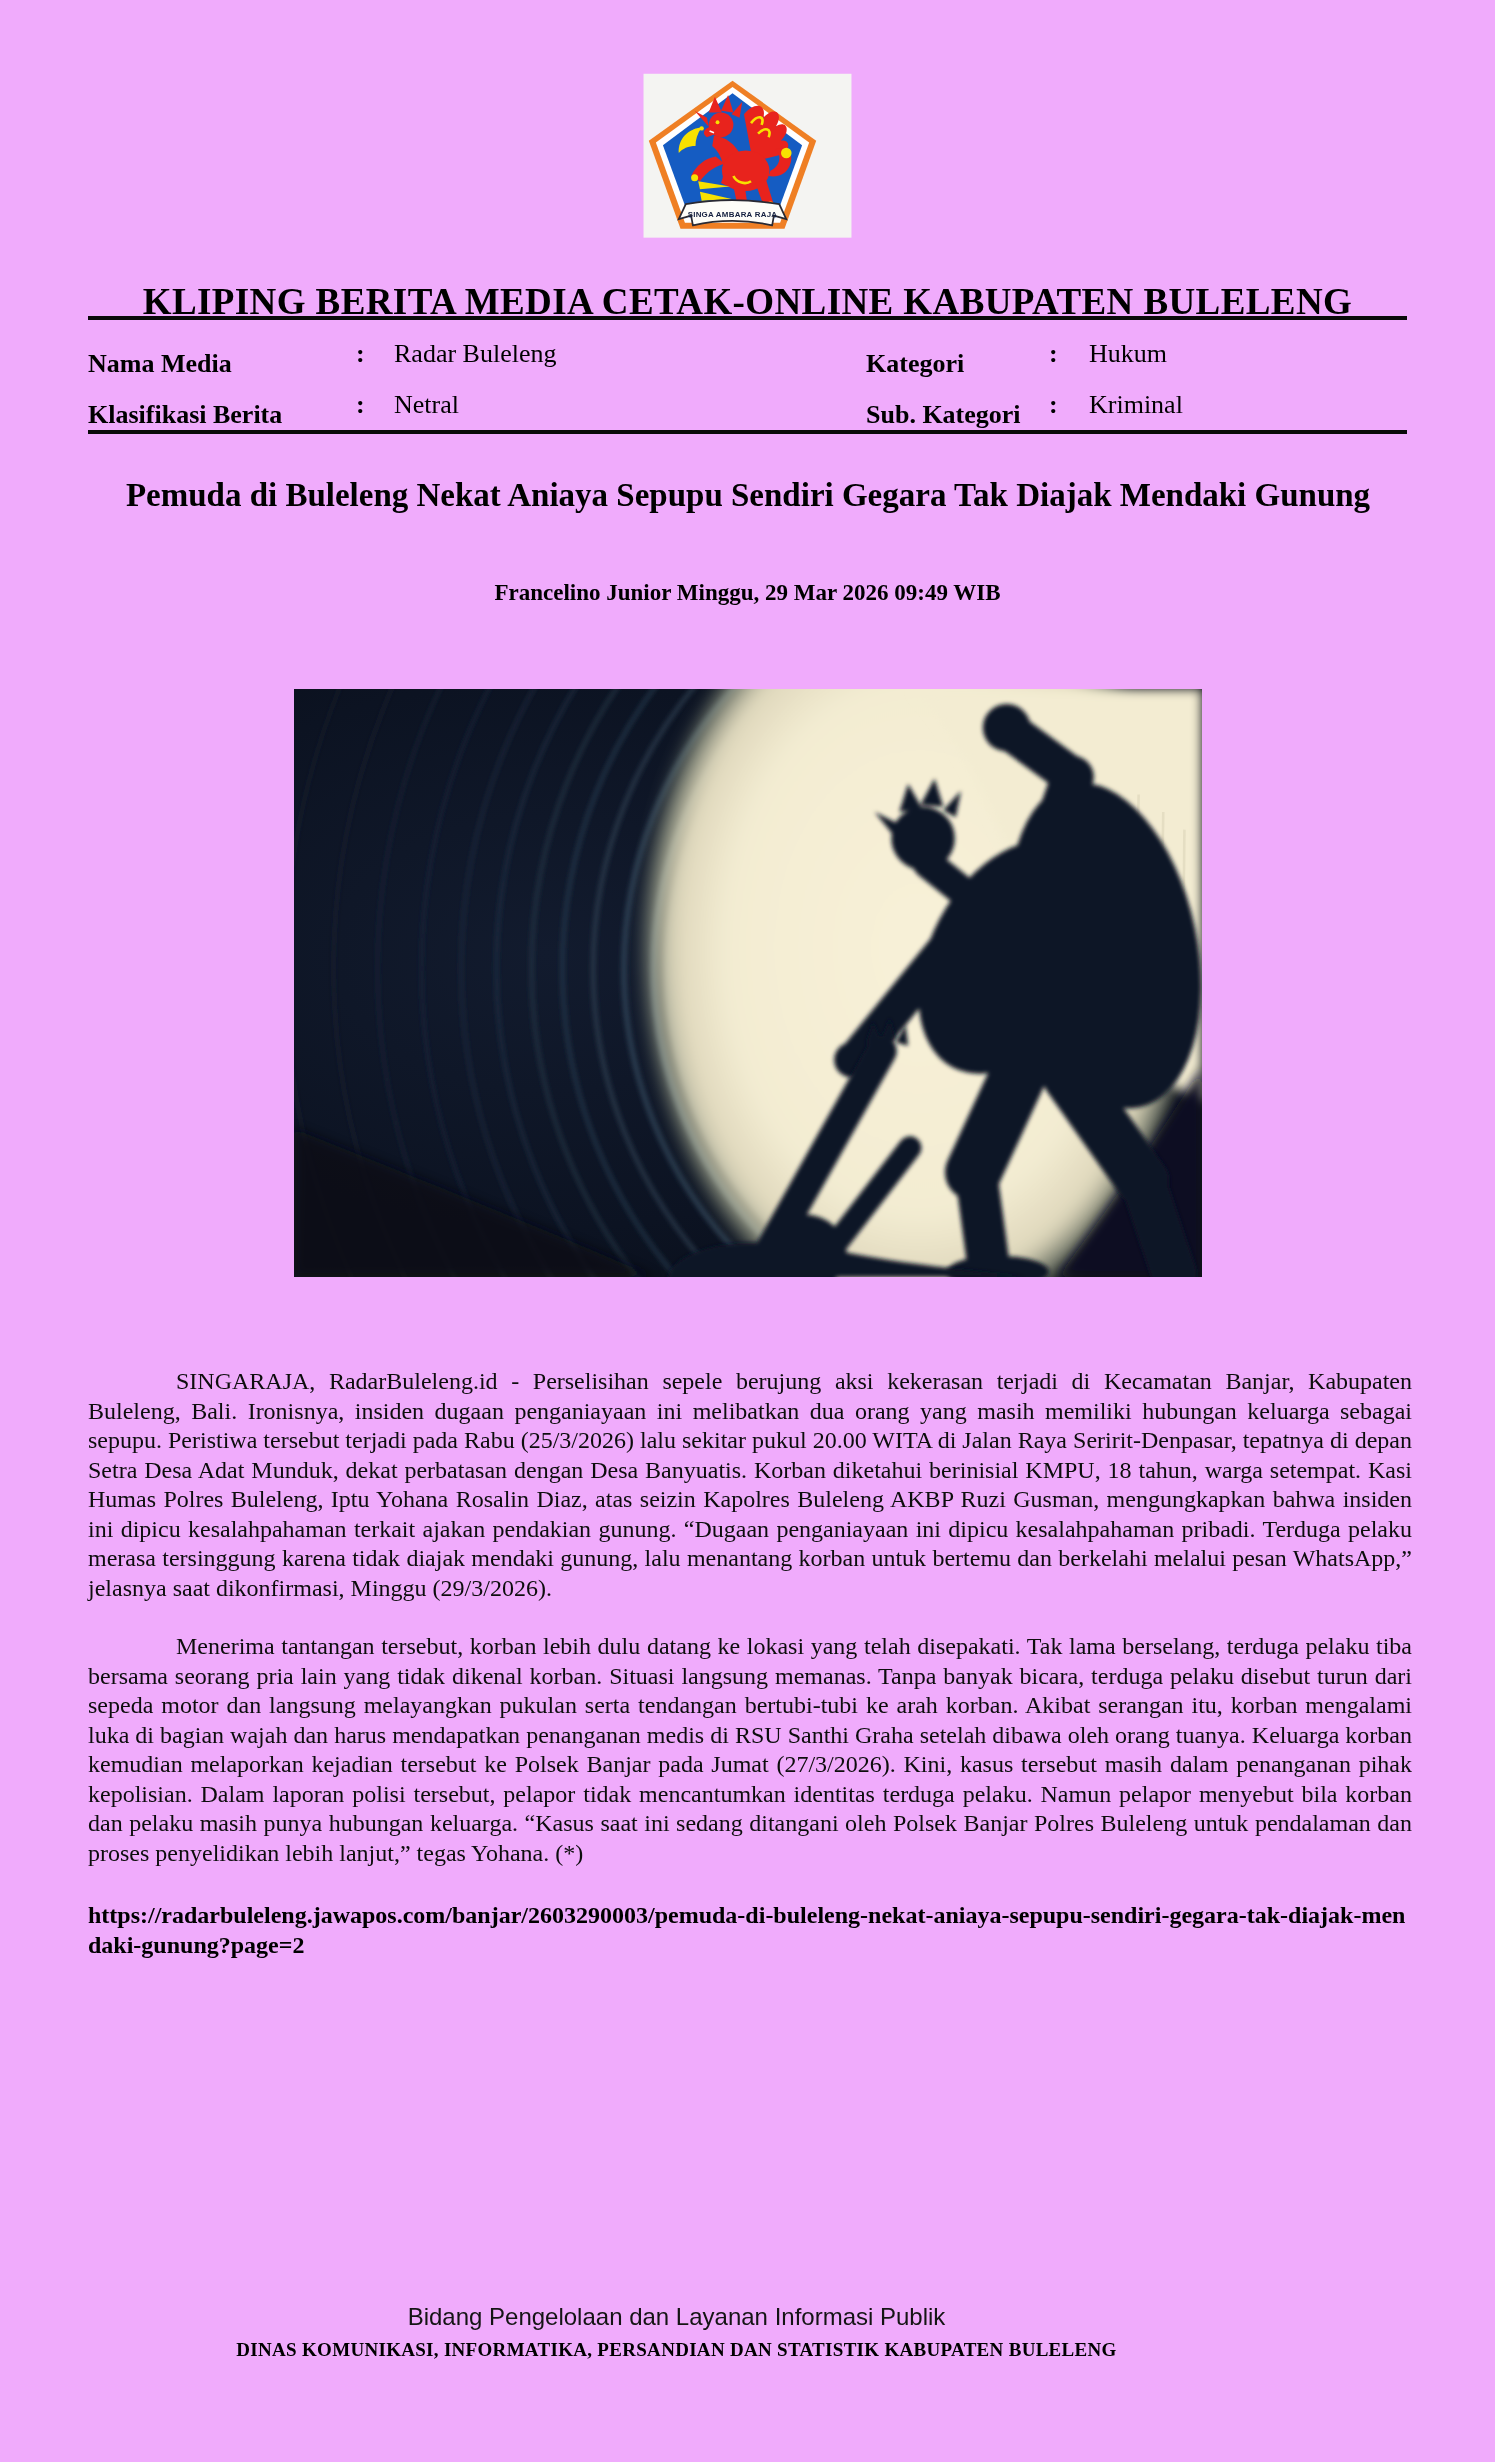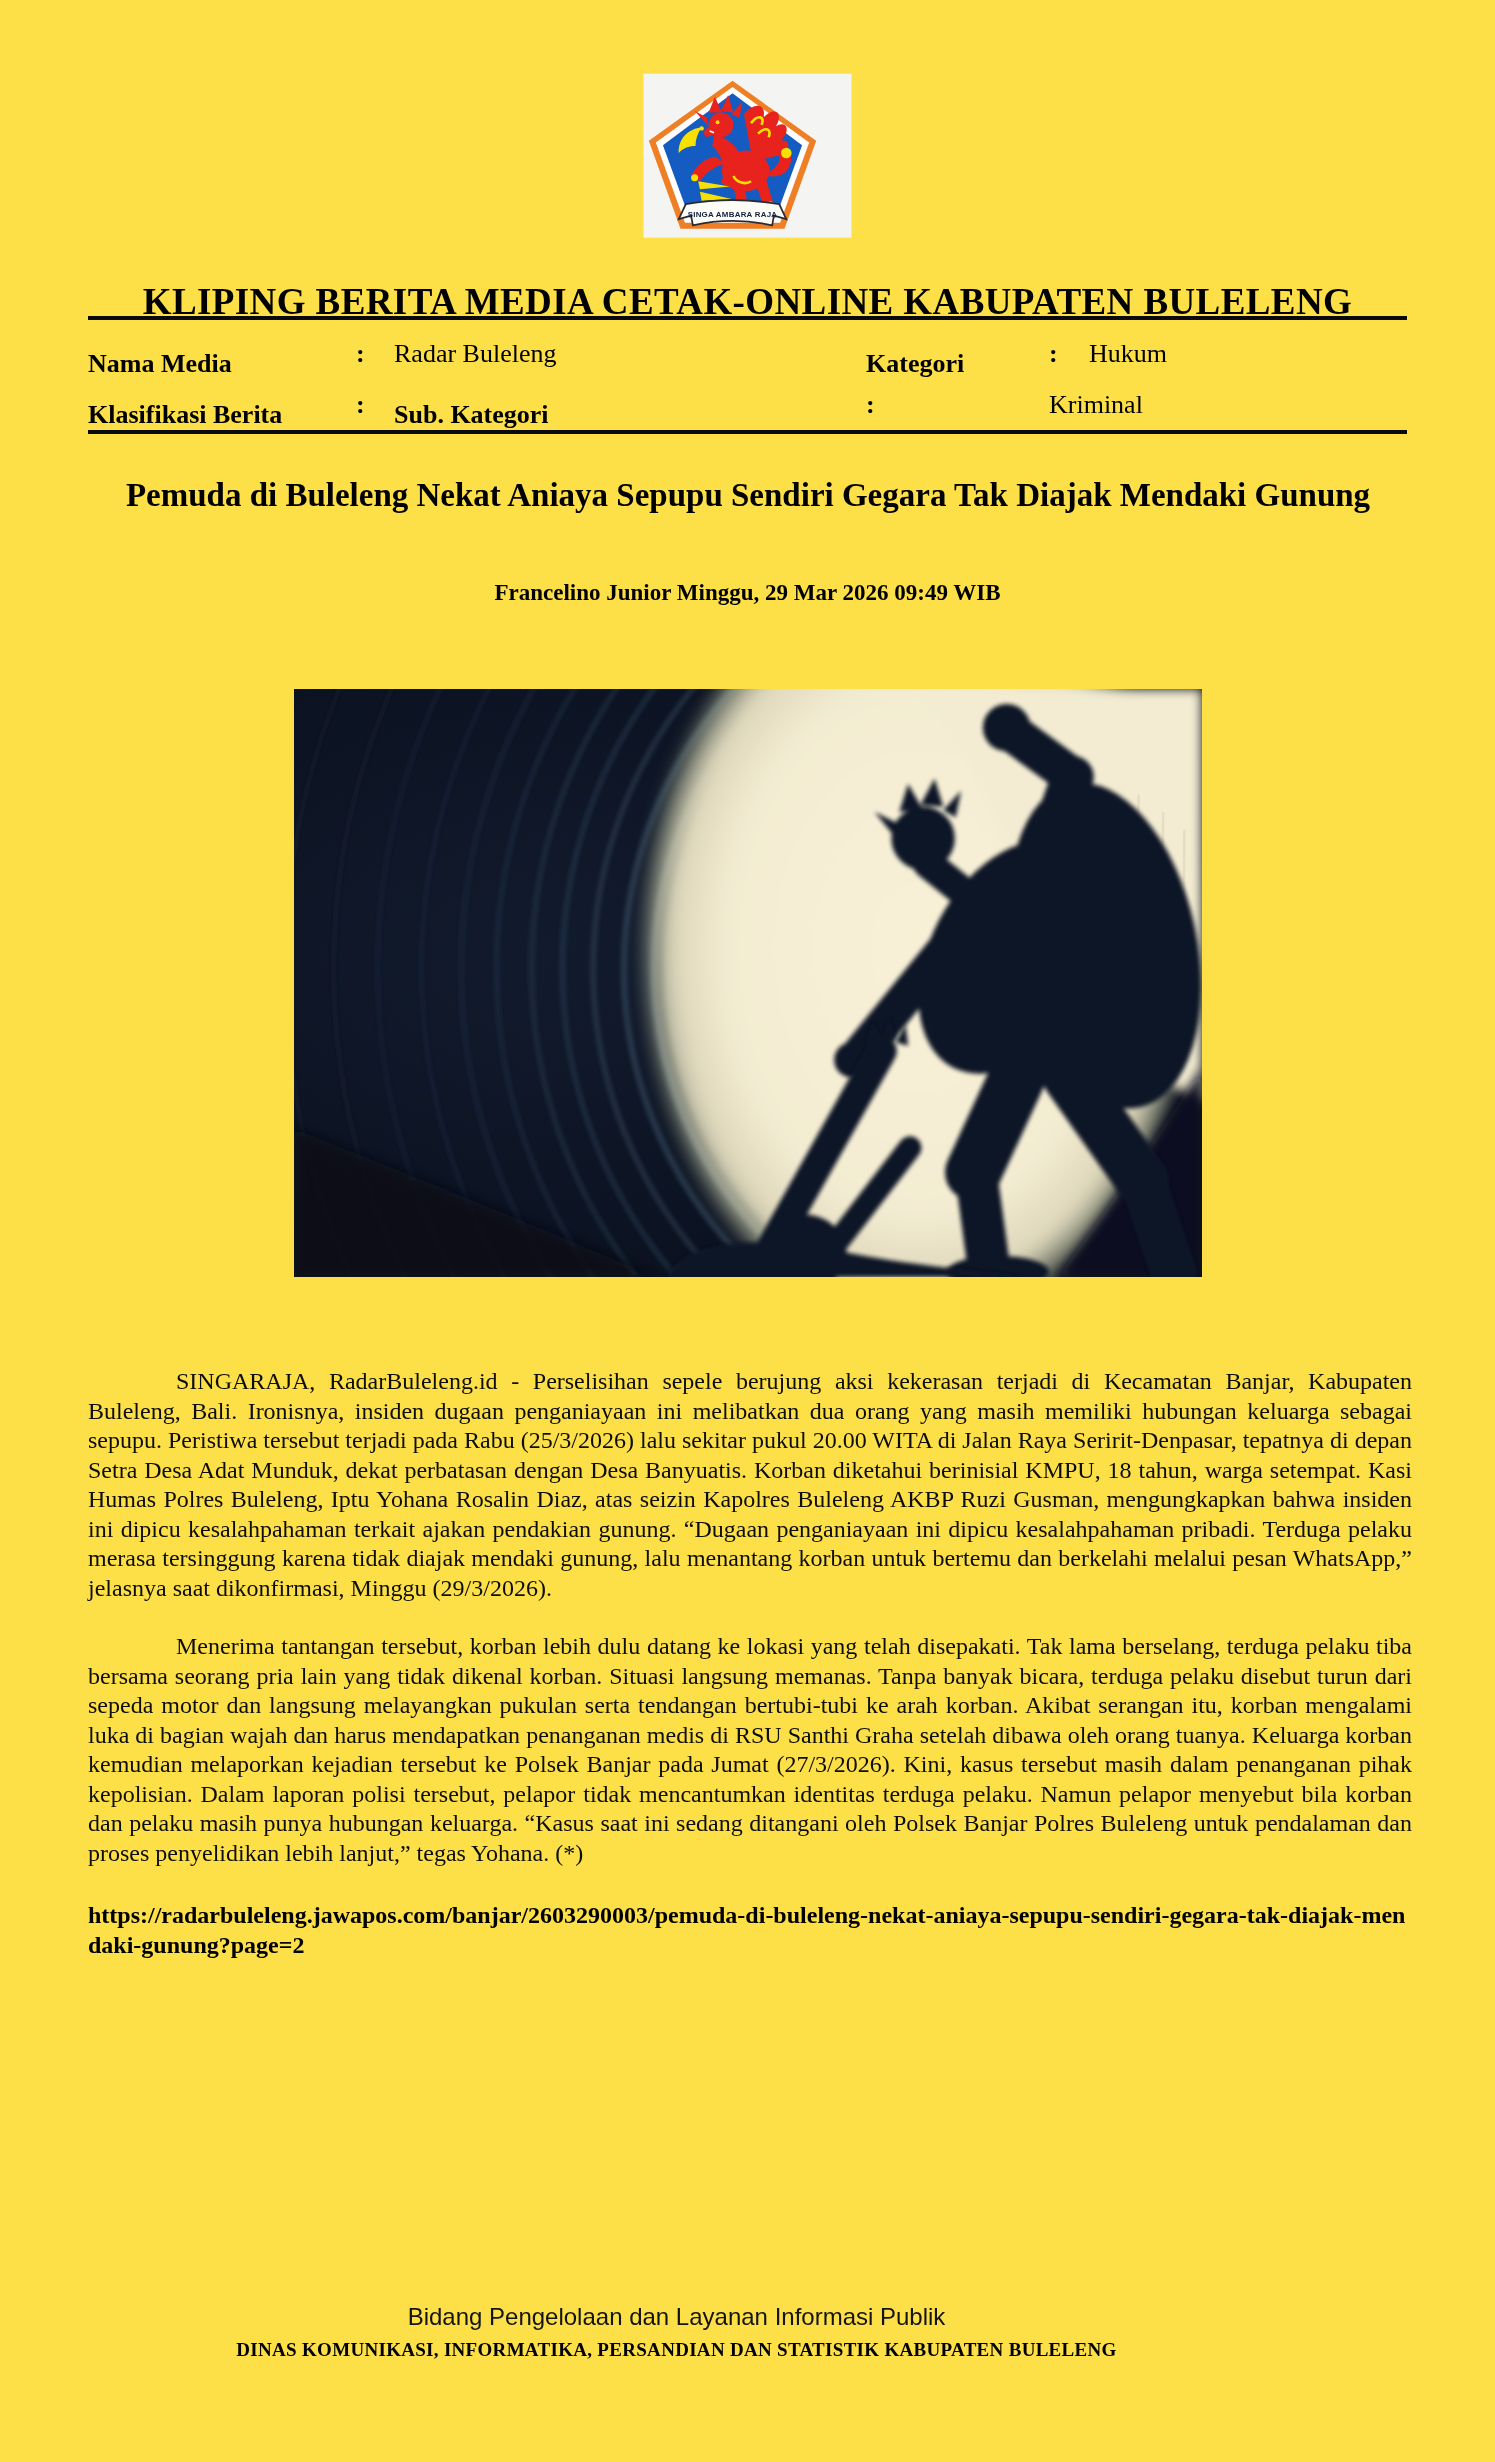--- a/index.html
+++ b/index.html
@@ -1,17 +1,17 @@
 <!DOCTYPE html>
 <html style="font-size:14px"><head>
 <meta charset="utf-8">
 <style>
   html,body{margin:0;padding:0;background:#ffffff;}
   .page{
-    position:relative;width:1495px;height:2462px;background:#fde047;overflow:hidden;
+    position:relative;width:1495px;height:2462px;background:#f0abfc;overflow:hidden;
     font-family:"Liberation Serif","DejaVu Serif",serif;color:#000;
   }
   
   .logo-wrap{position:absolute;left:640px;top:72px;width:215px;height:171px;}
   
   .hdr-title{
     position:absolute;left:0;top:257px;width:1495px;text-align:center;
     font-size:37px;line-height:40px;font-weight:bold;letter-spacing:0.4px;white-space:nowrap;
   }
   .rule{position:absolute;left:88px;width:1319px;height:3.5px;background:#0a0a0a;}
@@ -119,20 +119,21 @@
   <div class="meta">
     <span class="lbl">Nama Media</span>
     <span class="col">:</span>
     <span class="val">Radar Buleleng</span>
     <span class="lbl">Kategori</span>
     <span class="col">:</span>
     <span class="val">Hukum</span>
 
     <span class="lbl">Klasifikasi Berita</span>
     <span class="col">:</span>
+    <span class="val">Netral</span>
     <span class="lbl">Sub. Kategori</span>
     <span class="col">:</span>
     <span class="val">Kriminal</span>
   </div>
   <div class="rule rule2"></div>
 
   <h2 class="art-title">Pemuda di Buleleng Nekat Aniaya Sepupu Sendiri Gegara Tak Diajak Mendaki Gunung</h2>
   <div class="byline">Francelino Junior Minggu, 29 Mar 2026 09:49 WIB</div>
 
   <figure class="photo">

